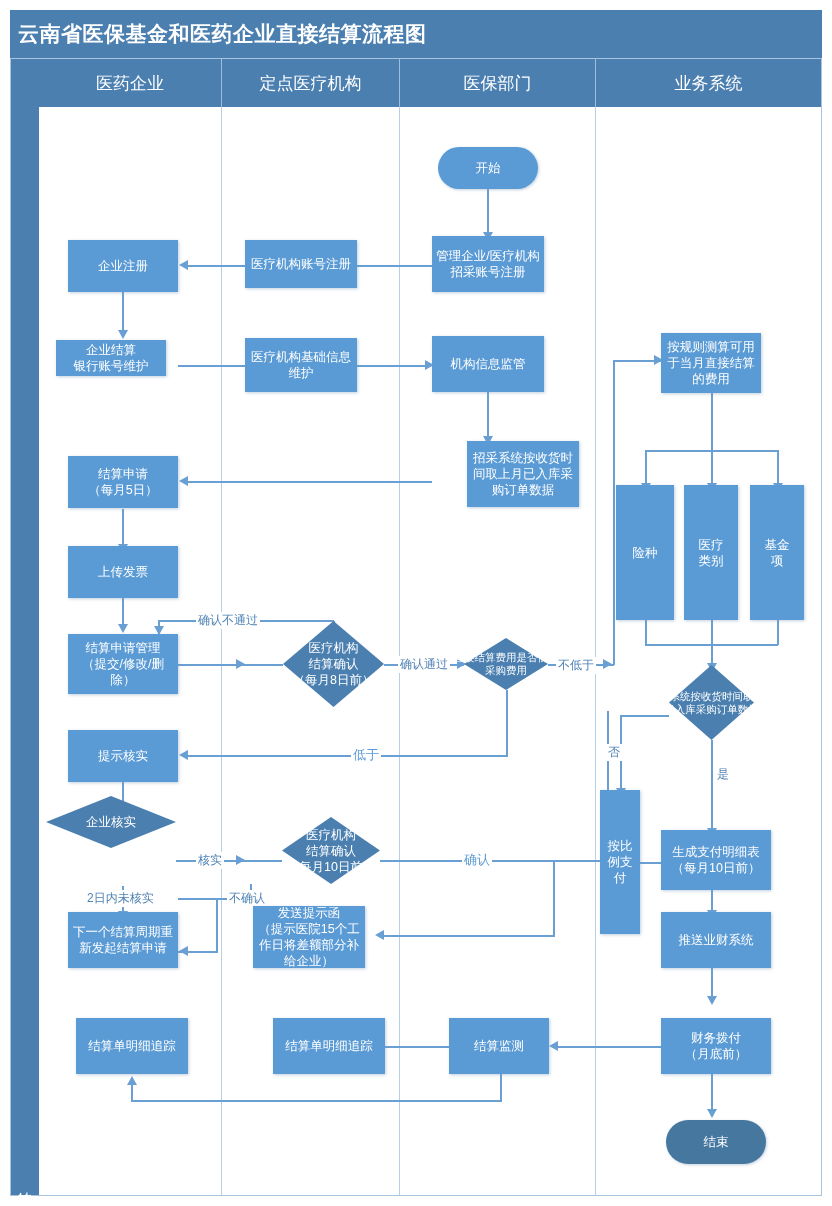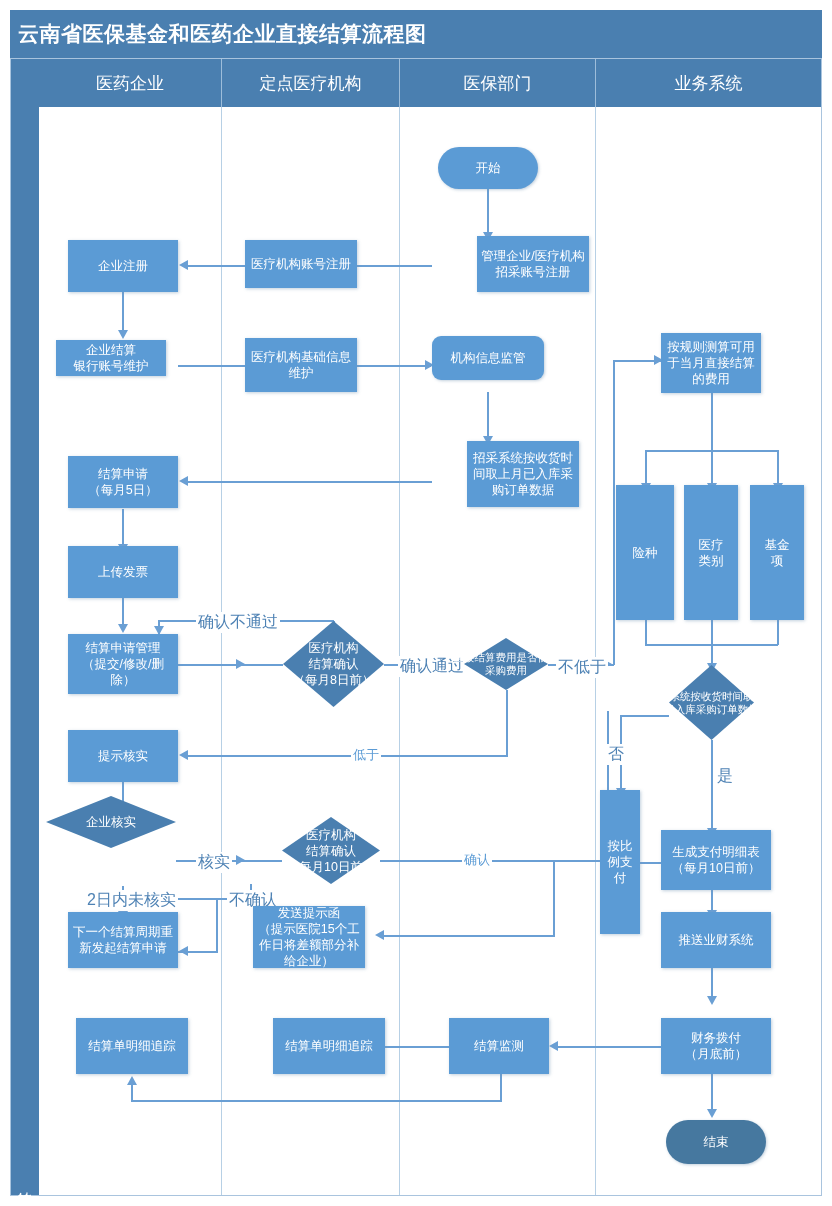--- a/index.html
+++ b/index.html
@@ -47,21 +47,21 @@
   
   .h,.v{position:absolute;background:#6A9FD4;}
   .h{height:1.6px;}
   .v{width:1.6px;}
   .arw{position:absolute;width:0;height:0;}
   .arw.r{border-top:5px solid transparent;border-bottom:5px solid transparent;border-left:9px solid #6A9FD4;}
   .arw.l{border-top:5px solid transparent;border-bottom:5px solid transparent;border-right:9px solid #6A9FD4;}
   .arw.d{border-left:5px solid transparent;border-right:5px solid transparent;border-top:9px solid #6A9FD4;}
   .arw.u{border-left:5px solid transparent;border-right:5px solid transparent;border-bottom:9px solid #6A9FD4;}
 
-  .elbl{position:absolute;color:#4E82B4;font-size:16px;background:#ffffff;padding:0 2px;white-space:nowrap;}
+  .elbl{position:absolute;color:#4E82B4;font-size:12px;background:#ffffff;padding:0 2px;white-space:nowrap;}
   .elbl.big{font-size:13px;color:#5B9BD5;}
 </style>
 </head>
 <body>
 
 <div id="root">
 
   <div class="title-band"></div>
   <div class="title-text">云南省医保基金和医药企业直接结算流程图</div>
 
@@ -204,22 +204,22 @@
 
   <div class="v" style="left:500px;top:1073px;height:28px;"></div>
   <div class="h" style="left:131px;top:1100px;width:371px;"></div>
   <div class="v" style="left:131px;top:1084px;height:18px;"></div>
   <div class="arw u" style="left:127px;top:1076px;"></div>
 
   <div class="v" style="left:711px;top:1073px;height:38px;"></div>
   <div class="arw d" style="left:707px;top:1109px;"></div>
 
   <div class="node term" style="left:438px;top:147px;width:100px;height:42px;">开始</div>
-  <div class="node" style="left:432px;top:236px;width:112px;height:56px;white-space:pre-line;margin-left:45px;">管理企业/医疗机构招采账号注册</div>
-  <div class="node" style="left:432px;top:336px;width:112px;height:44px;white-space:pre-line;border-radius:9px;">机构信息监管</div>
+  <div class="node" style="left:432px;top:236px;width:112px;height:56px;white-space:pre-line;">管理企业/医疗机构招采账号注册</div>
+  <div class="node" style="left:432px;top:336px;width:112px;height:56px;white-space:pre-line;">机构信息监管</div>
   <div class="node" style="left:432px;top:441px;width:112px;height:66px;white-space:pre-line;margin-left:35px;">招采系统按收货时间取上月已入库采购订单数据</div>
   <div class="node" style="left:449px;top:1018px;width:100px;height:56px;white-space:pre-line;">结算监测</div>
 
   <div class="node" style="left:245px;top:240px;width:112px;height:48px;white-space:pre-line;">医疗机构账号注册</div>
   <div class="node" style="left:245px;top:338px;width:112px;height:54px;white-space:pre-line;">医疗机构基础信息维护</div>
   <div class="node" style="left:253px;top:906px;width:112px;height:62px;white-space:pre-line;">发送提示函
 （提示医院15个工作日将差额部分补给企业）</div>
   <div class="node" style="left:273px;top:1018px;width:112px;height:56px;white-space:pre-line;">结算单明细追踪</div>
 
   <div class="node" style="left:68px;top:240px;width:110px;height:52px;">企业注册</div>

